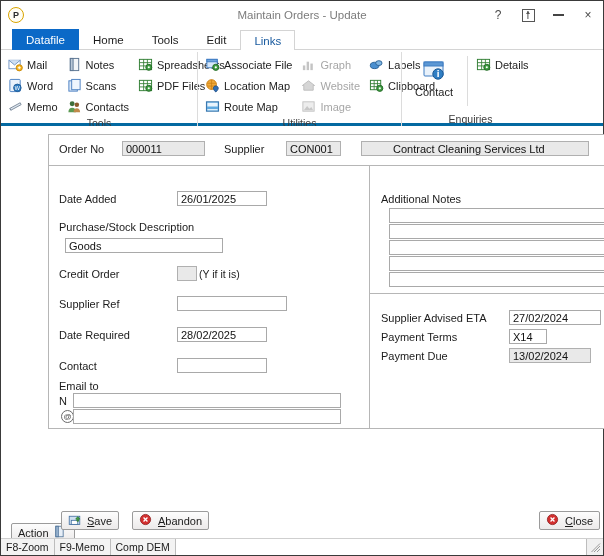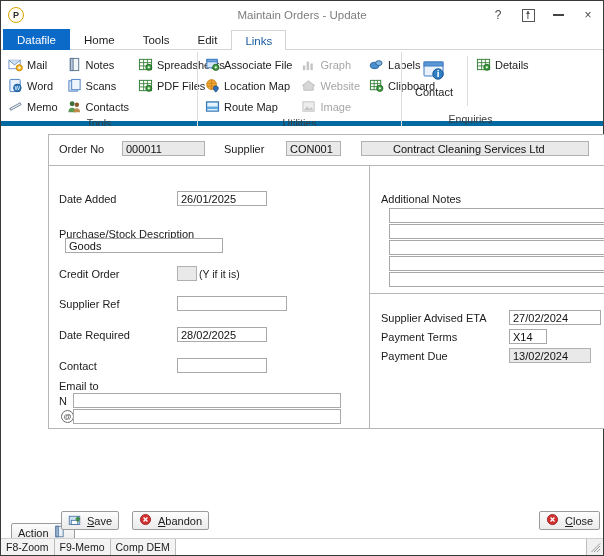--- a/index.html
+++ b/index.html
@@ -49,36 +49,36 @@
     content:"";position:absolute;left:50%;top:1.5px;
     border-left:2.6px solid transparent;border-right:2.6px solid transparent;
     border-bottom:3px solid #555;transform:translateX(-50%);
   }
   .min-glyph{width:11px;height:1.4px;background:#444;}
 
   
   .tabstrip{
     height:21px;display:flex;align-items:flex-start;
     background:#ffffff;border-bottom:1px solid #d4d4d4;
-    padding-left:2px;box-sizing:border-box;
+    padding-left:11px;box-sizing:border-box;
   }
   .tab{
     padding:3px 13px 3px 13px;font-size:11.5px;color:#1d1d1d;
     line-height:14px;box-sizing:border-box;height:21px;
     border:1px solid transparent;border-bottom:none;background:transparent;
   }
   .tab.datafile{background:#0b69c7;color:#ffffff;}
   .tab.active{
     background:#ffffff;border:1px solid #d4d4d4;border-bottom:1px solid #ffffff;
     color:#17599e;position:relative;top:1px;
   }
 
   
   .ribbon{
-    height:76px;background:#ffffff;border-bottom:5px solid #0369a1;
+    height:76px;background:#ffffff;border-bottom:3px solid #0369a1;
     display:flex;box-sizing:border-box;padding:2px 0 0 0;position:relative;
   }
   .rgroup{
     position:relative;display:flex;flex-direction:column;
     height:74px;box-sizing:border-box;
   }
   .rgroup + .rgroup{border-left:1px solid #dcdcdc;}
   .rgroup-body{flex:1;display:flex;padding:2px 4px 0 4px;}
   .rgroup-title{
     text-align:center;font-size:10.5px;color:#3a3a3a;height:13px;line-height:13px;
@@ -426,21 +426,21 @@
         <input class="fld ro" style="left: 237px; top: 6px; width: 55px;" readonly="" value="CON001">
         <input class="fld ro" style="left: 312px; top: 6px; width: 228px; padding-left: 31px;" readonly="" value="Contract Cleaning Services Ltd">
       </div>
 
       <div class="vsplit"></div>
       <div class="hsplit"></div>
 
       <span class="lbl" style="left:10px;top:58px;">Date Added</span>
       <input class="fld" style="left: 128px; top: 56px; width: 90px;" value="26/01/2025">
 
-      <span class="lbl" style="left:10px;top:93px;text-align:right;">Purchase/Stock Description</span>
+      <span class="lbl" style="left:10px;top:86px;text-align:right;">Purchase/Stock Description</span>
       <input class="fld" style="left: 16px; top: 103px; width: 158px;" value="Goods">
 
       <span class="lbl" style="left:10px;top:133px;">Credit Order</span>
       <input class="fld ro" style="left: 128px; top: 131px; width: 20px;" value="">
       <span class="hint" style="left:150px;top:133px;">(Y if it is)</span>
 
       <span class="lbl" style="left:10px;top:163px;">Supplier Ref</span>
       <input class="fld" style="left: 128px; top: 161px; width: 110px;" value="">
 
       <span class="lbl" style="left:10px;top:194px;">Date Required</span>

